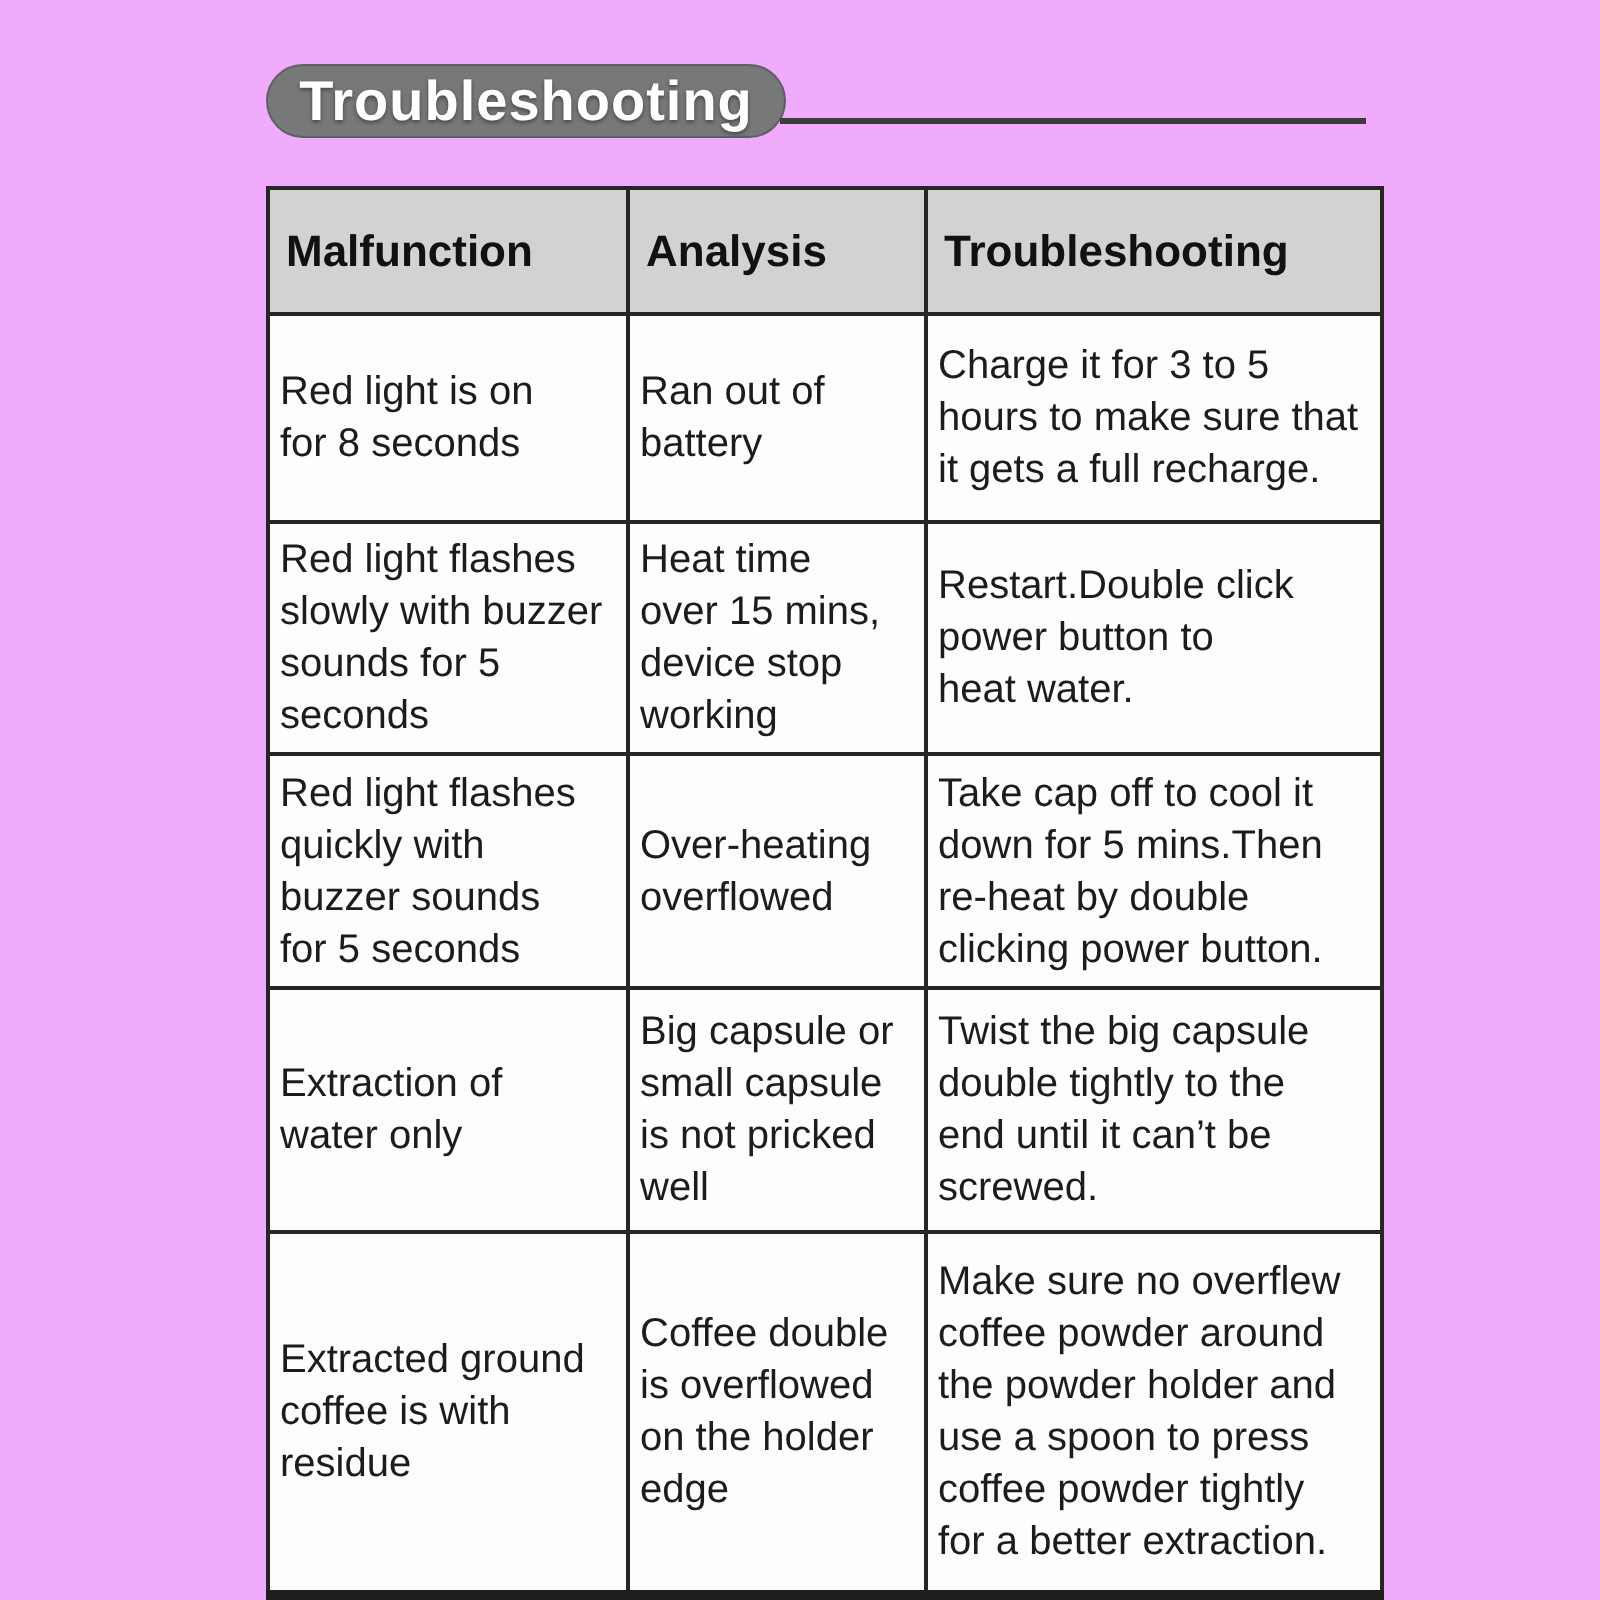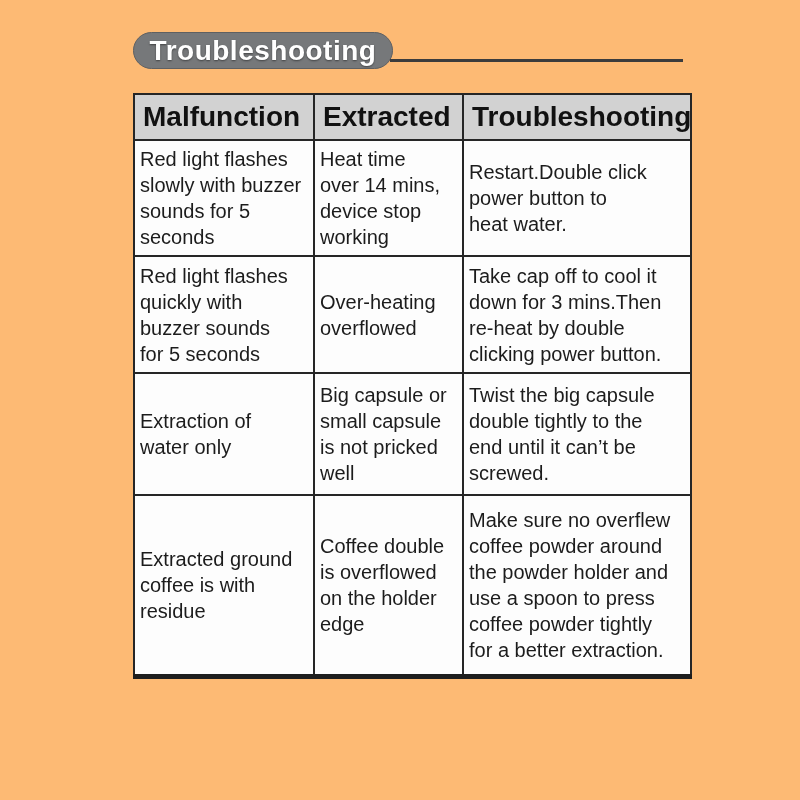--- a/index.html
+++ b/index.html
@@ -1,21 +1,21 @@
 <!DOCTYPE html>
 <html><head>
 <meta charset="utf-8">
 <style>
   * { margin: 0; padding: 0; box-sizing: border-box; }
   html, body { background: #ffffff; }
   .page {
     position: relative;
     width: 800px;
     height: 800px;
-    background: #fdba74;
+    background: #f0abfc;
     font-family: "Liberation Sans", sans-serif;
     color: #1c1c1c;
     overflow: hidden;
   }
   .title-pill {
     position: absolute;
     left: 133px;
     top: 32px;
     width: 260px;
     height: 37px;
@@ -50,24 +50,24 @@
     border-collapse: collapse;
     table-layout: fixed;
     border: 2px solid #262626;
   }
   .ts-table col.c1 { width: 180px; }
   .ts-table col.c2 { width: 149px; }
   .ts-table col.c3 { width: 228px; }
   .ts-table th {
     background: #d2d2d2;
     border: 2px solid #262626;
-    height: 46px;
+    height: 63px;
     text-align: left;
     vertical-align: middle;
-    font-size: 28px;
+    font-size: 22px;
     font-weight: bold;
     color: #111111;
     padding: 0 2px 0 8px;
     white-space: nowrap;
     overflow: hidden;
   }
   .ts-table td {
     border: 2px solid #262626;
     vertical-align: middle;
     font-size: 20px;
@@ -96,47 +96,56 @@
 
   <table class="ts-table">
     <colgroup>
       <col class="c1">
         <col class="c2">
         <col class="c3">
     </colgroup>
     <thead>
       <tr>
         <th>Malfunction</th>
-        <th>Extracted</th>
+        <th>Analysis</th>
         <th>Troubleshooting</th>
       </tr>
     </thead>
     <tbody>
+      <tr class="r1">
+        <td>Red light is on
+for 8 seconds</td>
+        <td>Ran out of
+battery</td>
+        <td>Charge it for 3 to 5
+hours to make sure that
+it gets a full recharge.</td>
+      </tr>
       <tr class="r2">
         <td>Red light flashes
 slowly with buzzer
 sounds for 5
 seconds</td>
         <td>Heat time
-over 14 mins,
+over 15 mins,
 device stop
 working</td>
         <td>Restart.Double click
 power button to
 heat water.</td>
       </tr>
       <tr class="r3">
         <td>Red light flashes
 quickly with
 buzzer sounds
 for 5 seconds</td>
         <td>Over-heating
 overflowed</td>
         <td>Take cap off to cool it
-down for 3 mins.Then
+down for 5 mins.Then
 re-heat by double
 clicking power button.</td>
       </tr>
       <tr class="r4">
         <td>Extraction of
 water only</td>
         <td>Big capsule or
 small capsule
 is not pricked
 well</td>

